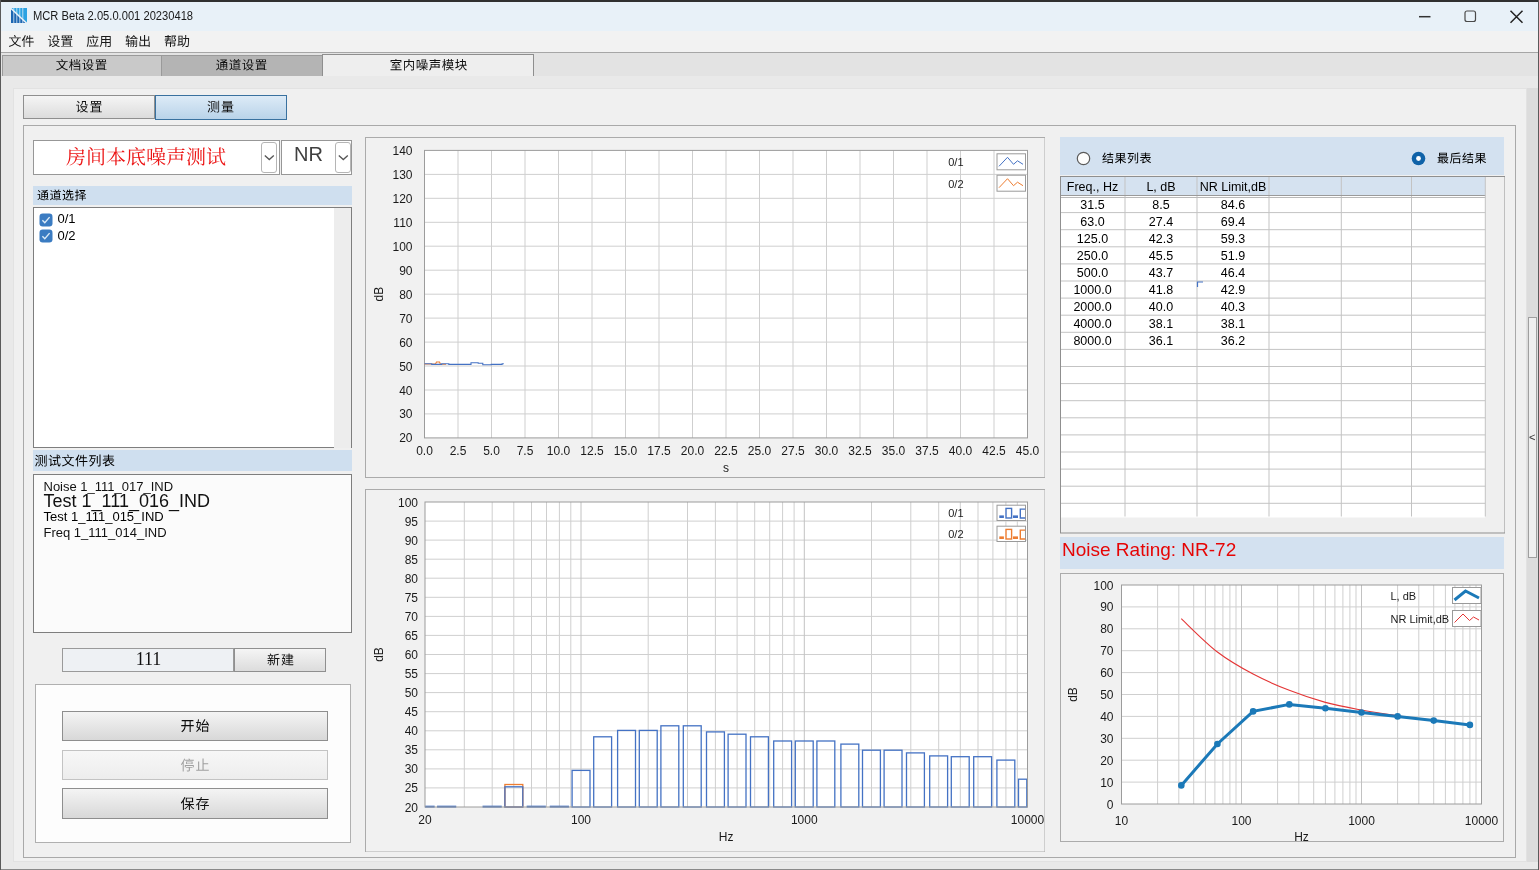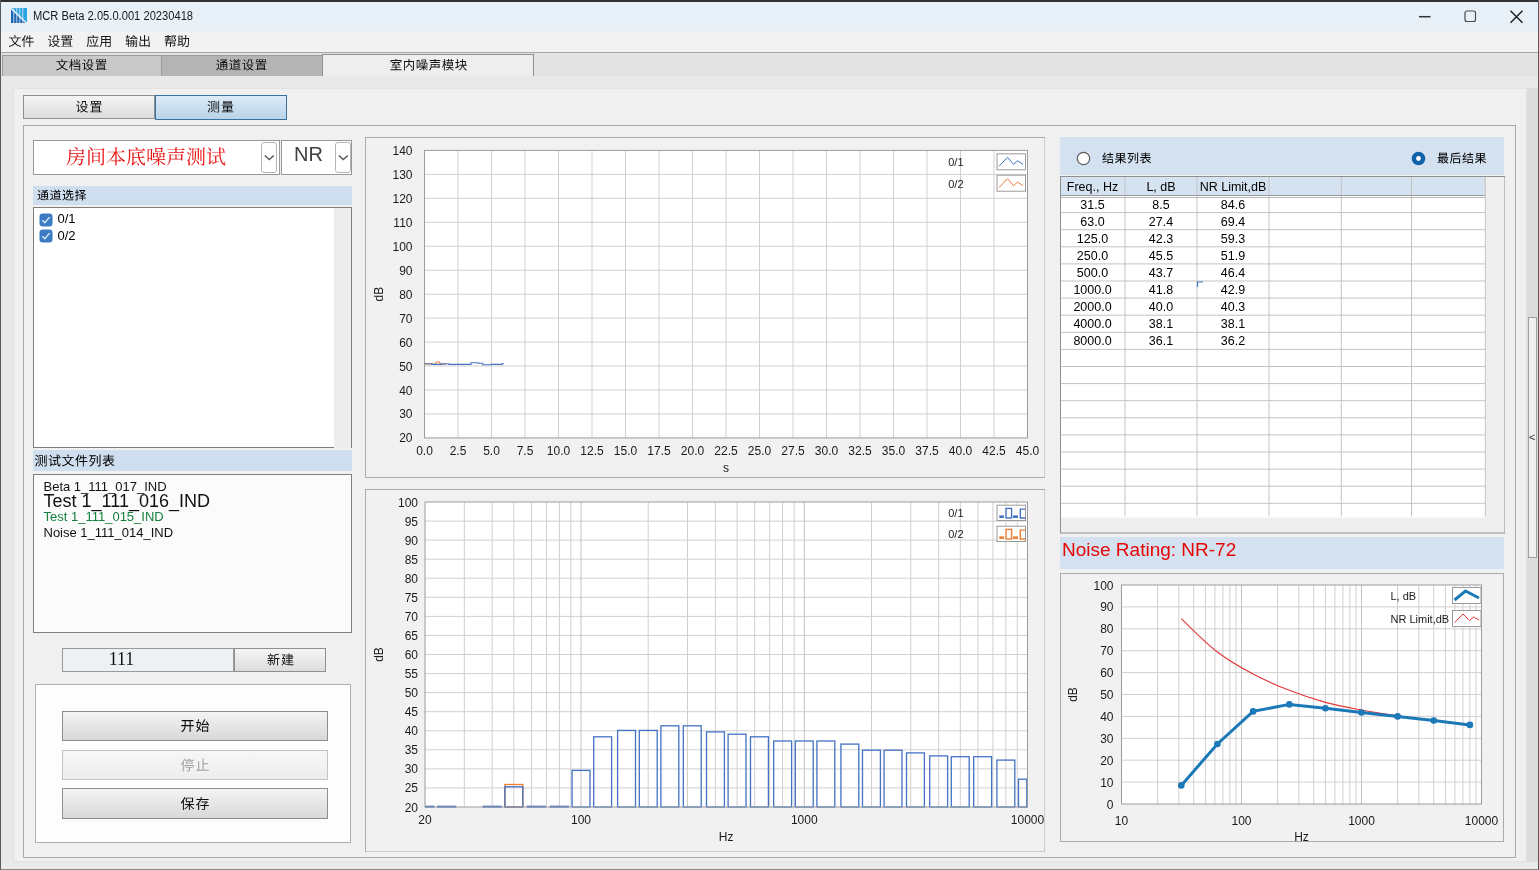--- a/index.html
+++ b/index.html
@@ -56,26 +56,26 @@
     <path d="M3.4 7.2 L5.8 9.7 L10.6 4.1" fill="none" stroke="#dcebf7" stroke-width="1.4"></path>
   </svg>
 <div style="position:absolute;left:57.5px;top:212.0px;width:40px;height:14px;font-size:13px;color:#000;line-height:14px">0/1</div>
 <svg style="position:absolute;left:39px;top:229.2px" width="14" height="14" viewBox="0 0 14 14">
     <rect x="0.5" y="0.5" width="13" height="13" rx="3.2" fill="#3b7cc2" stroke="none"></rect>
     <path d="M3.4 7.2 L5.8 9.7 L10.6 4.1" fill="none" stroke="#dcebf7" stroke-width="1.4"></path>
   </svg>
 <div style="position:absolute;left:57.5px;top:228.7px;width:40px;height:14px;font-size:13px;color:#000;line-height:14px">0/2</div>
 <div style="position:absolute;left:33px;top:450px;width:319px;height:21px;background:#cfdfef"></div>
 <div style="position:absolute;left:33px;top:474px;width:319px;height:159px;background:#fbfbfb;border:1px solid #7e7e7e"></div>
-<div style="position:absolute;left:43.5px;top:478.8px;width:200px;height:15px;font-size:13px;color:#111;line-height:15px">Beta 1_111_017_IND</div>
+<div style="position:absolute;left:43.5px;top:478.8px;width:200px;height:15px;font-size:13px;color:#111;line-height:15px">Noise 1_111_017_IND</div>
 <div style="position:absolute;left:43.5px;top:494.1px;width:200px;height:15px;font-size:18px;color:#111;line-height:15px">Test 1_111_016_IND</div>
-<div style="position:absolute;left:43.5px;top:509.40000000000003px;width:200px;height:15px;font-size:13px;color:#15803d;line-height:15px">Test 1_111_015_IND</div>
-<div style="position:absolute;left:43.5px;top:524.7px;width:200px;height:15px;font-size:13px;color:#111;line-height:15px">Noise 1_111_014_IND</div>
+<div style="position:absolute;left:43.5px;top:509.40000000000003px;width:200px;height:15px;font-size:13px;color:#000000;line-height:15px">Test 1_111_015_IND</div>
+<div style="position:absolute;left:43.5px;top:524.7px;width:200px;height:15px;font-size:13px;color:#111;line-height:15px">Freq 1_111_014_IND</div>
 <div style="position:absolute;left:61.8px;top:648px;width:172.5px;height:23.5px;background:#eef1f4;border:1px solid #9a9a9a"></div>
-<div style="position:absolute;left:50px;top:648px;width:143px;height:23.5px;font-family:'Liberation Serif',serif;font-size:18px;color:#111;display:flex;align-items:center;justify-content:center">111</div>
+<div style="position:absolute;left:77px;top:648px;width:143px;height:23.5px;font-family:'Liberation Serif',serif;font-size:18px;color:#111;display:flex;align-items:center;justify-content:center">111</div>
 <div style="position:absolute;left:234.3px;top:648px;width:92px;height:23.5px;background:linear-gradient(180deg,#f5f5f5,#dcdcdc);border:1px solid #8f8f8f"></div>
 <div style="position:absolute;left:34.5px;top:684px;width:316.5px;height:159px;background:#fdfdfd;border:1px solid #b0b0b0"></div>
 <div style="position:absolute;left:61.8px;top:710.5px;width:266px;height:30.5px;background:linear-gradient(180deg,#f4f4f4,#d8d8d8);border:1px solid #8e8e8e"></div>
 <div style="position:absolute;left:61.8px;top:749.8px;width:266px;height:30.5px;background:linear-gradient(180deg,#f7f7f7,#ededed);border:1px solid #c3c3c3"></div>
 <div style="position:absolute;left:61.8px;top:788.3px;width:266px;height:30.5px;background:linear-gradient(180deg,#f4f4f4,#d8d8d8);border:1px solid #8e8e8e"></div>
 <svg style="position:absolute;left:364.5px;top:136.6px" width="680.5" height="341" viewBox="0 0 680.5 341" font-family="Liberation Sans, sans-serif">
     <rect x="0.5" y="0.5" width="679.5" height="340" fill="#f1f1f1" stroke="#ababab"></rect>
     <rect x="59.5" y="13.4" width="603.0" height="287.5" fill="#ffffff"></rect>
     <g stroke="#cfcfcf" stroke-width="1">
       <line x1="93.0" y1="13.4" x2="93.0" y2="300.9"></line>

